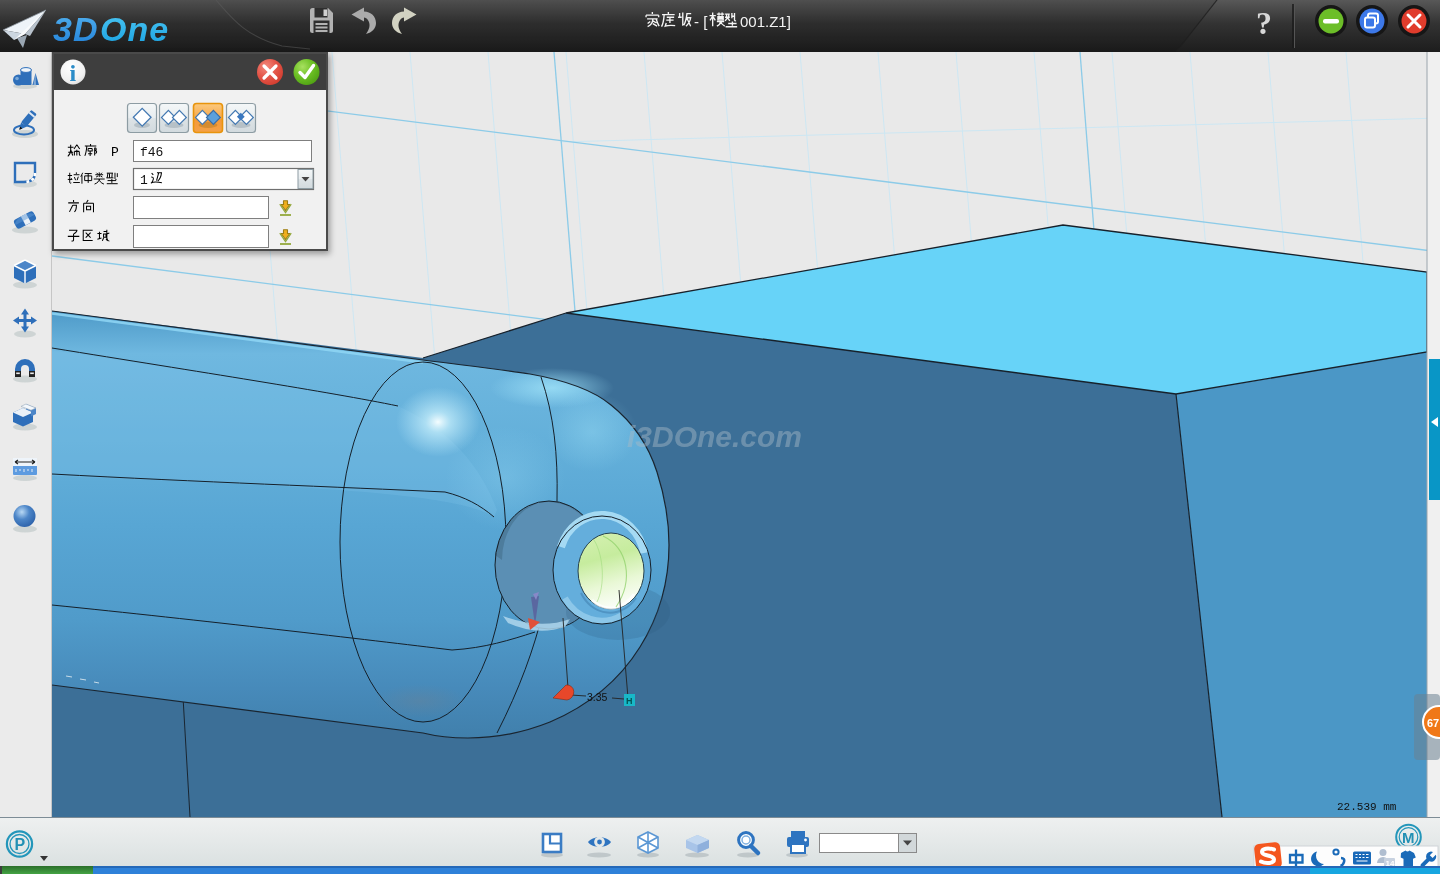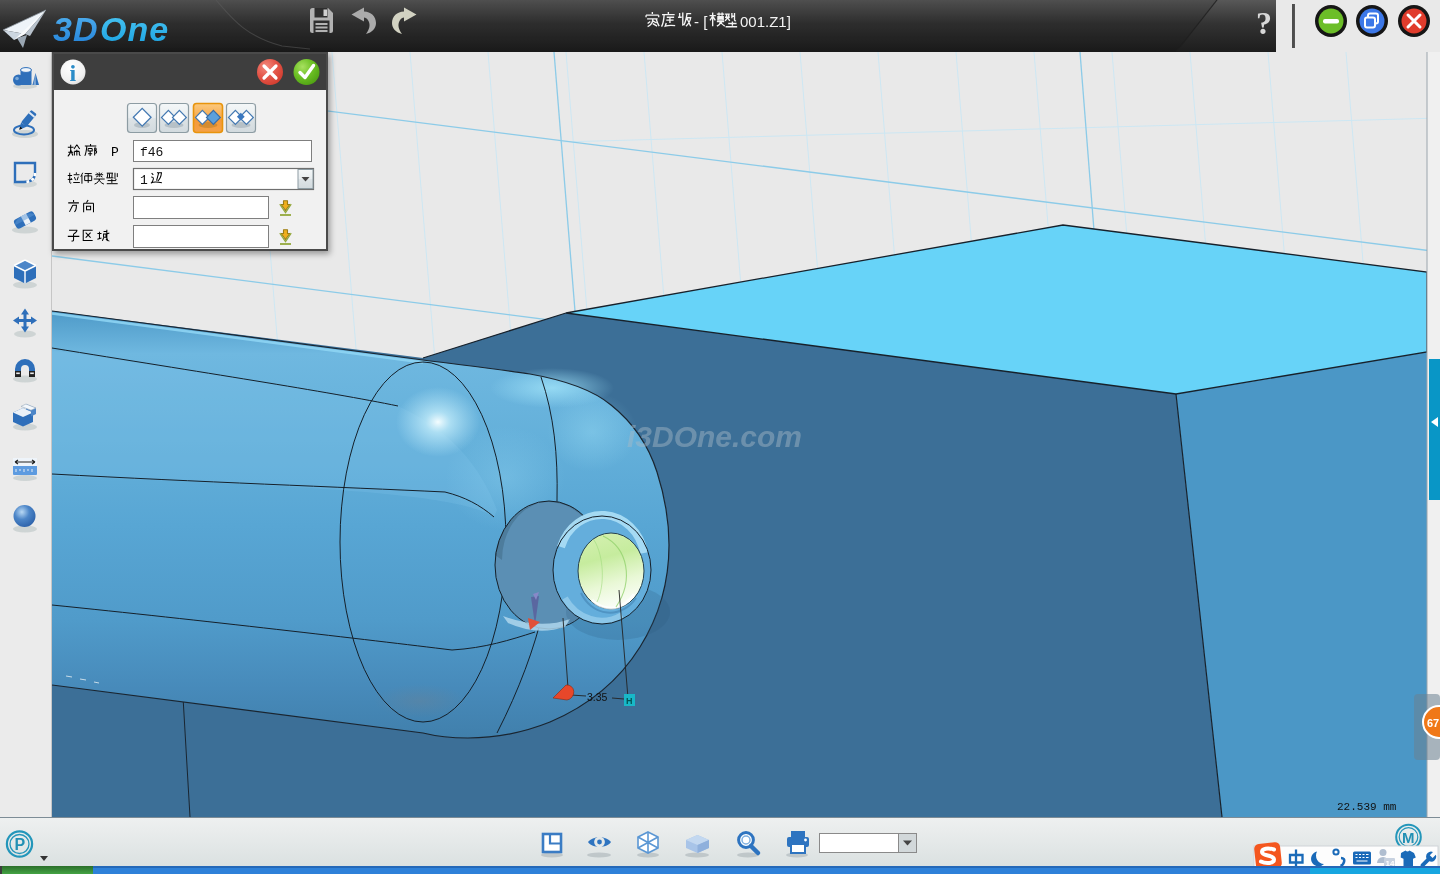--- a/index.html
+++ b/index.html
@@ -4,21 +4,21 @@
 <style>
   * { margin:0; padding:0; box-sizing:border-box; }
   html,body { width:1440px; height:874px; overflow:hidden; font-family:"Liberation Sans", sans-serif; }
   #stage { position:relative; width:1440px; height:874px; background:#e9e9e9; }
   .abs { position:absolute; }
 </style>
 </head>
 <body>
 <div id="stage">
 
-  <div class="abs" id="titlebar" style="left:0;top:0;width:1276px;height:52px;background:linear-gradient(#585858,#333 45%,#1d1d1d);">
+  <div class="abs" id="titlebar" style="left:0;top:0;width:1440px;height:52px;background:linear-gradient(#585858,#333 45%,#1d1d1d);">
     <svg width="1440" height="52" style="position:absolute;left:0;top:0">
       <defs>
         <linearGradient id="logotxt" x1="0" y1="0" x2="0" y2="1">
           <stop offset="0" stop-color="#55b4f0"></stop>
             <stop offset="1" stop-color="#1f7fd8"></stop>
         </linearGradient>
         <linearGradient id="logotxt2" x1="0" y1="0" x2="0" y2="1">
           <stop offset="0" stop-color="#4fc8f4"></stop>
             <stop offset="1" stop-color="#18a0e0"></stop>
         </linearGradient>

